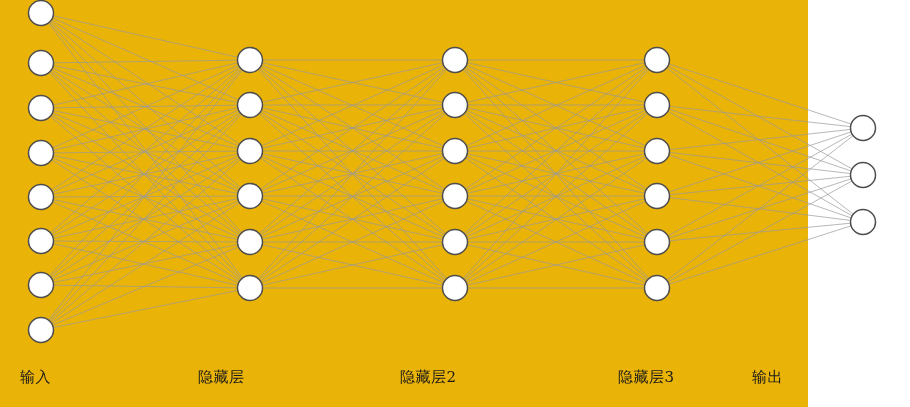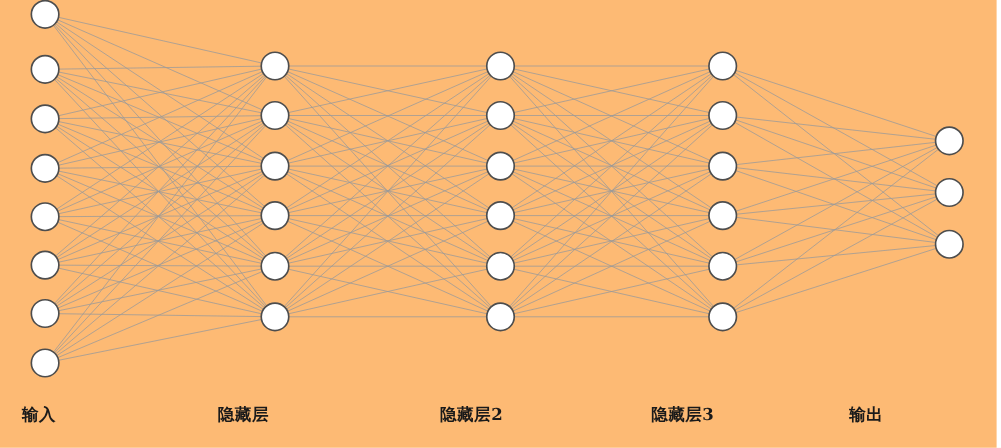--- a/index.html
+++ b/index.html
@@ -8,24 +8,23 @@
     background: #ffffff;
   }
   body {
     width: 910px;
     height: 407px;
     font-family: "Liberation Serif", "DejaVu Serif", serif;
     overflow: hidden;
   }
   #diagram-root {
     position: relative;
-    width: 906px;
+    width: 808px;
     height: 407px;
-    background: #fdba74;
-    font-weight: bold;
+    background: #eab308;
   }
   #network-svg {
     position: absolute;
     left: 0;
     top: 0;
     width: 910px;
     height: 407px;
     display: block;
   }
   .layer-label {
@@ -230,16 +229,16 @@
           <circle cx="863" cy="128" r="12.5" fill="#ffffff" stroke="#4d4d4d" stroke-width="1.5"></circle>
           <circle cx="863" cy="175" r="12.5" fill="#ffffff" stroke="#4d4d4d" stroke-width="1.5"></circle>
           <circle cx="863" cy="222" r="12.5" fill="#ffffff" stroke="#4d4d4d" stroke-width="1.5"></circle>
         </g>
       </g>
   </svg>
   <div id="labels-group">
       <div class="layer-label" style="left: 20px; top: 370px;">输入</div>
       <div class="layer-label" style="left: 198px; top: 370px;">隐藏层</div>
       <div class="layer-label" style="left: 400px; top: 370px;">隐藏层2</div>
-      <div class="layer-label" style="left: 592px; top: 370px;">隐藏层3</div>
-      <div class="layer-label" style="left: 772px; top: 370px;">输出</div>
+      <div class="layer-label" style="left: 618px; top: 370px;">隐藏层3</div>
+      <div class="layer-label" style="left: 752px; top: 370px;">输出</div>
     </div>
 </div>
 
 </body></html>

